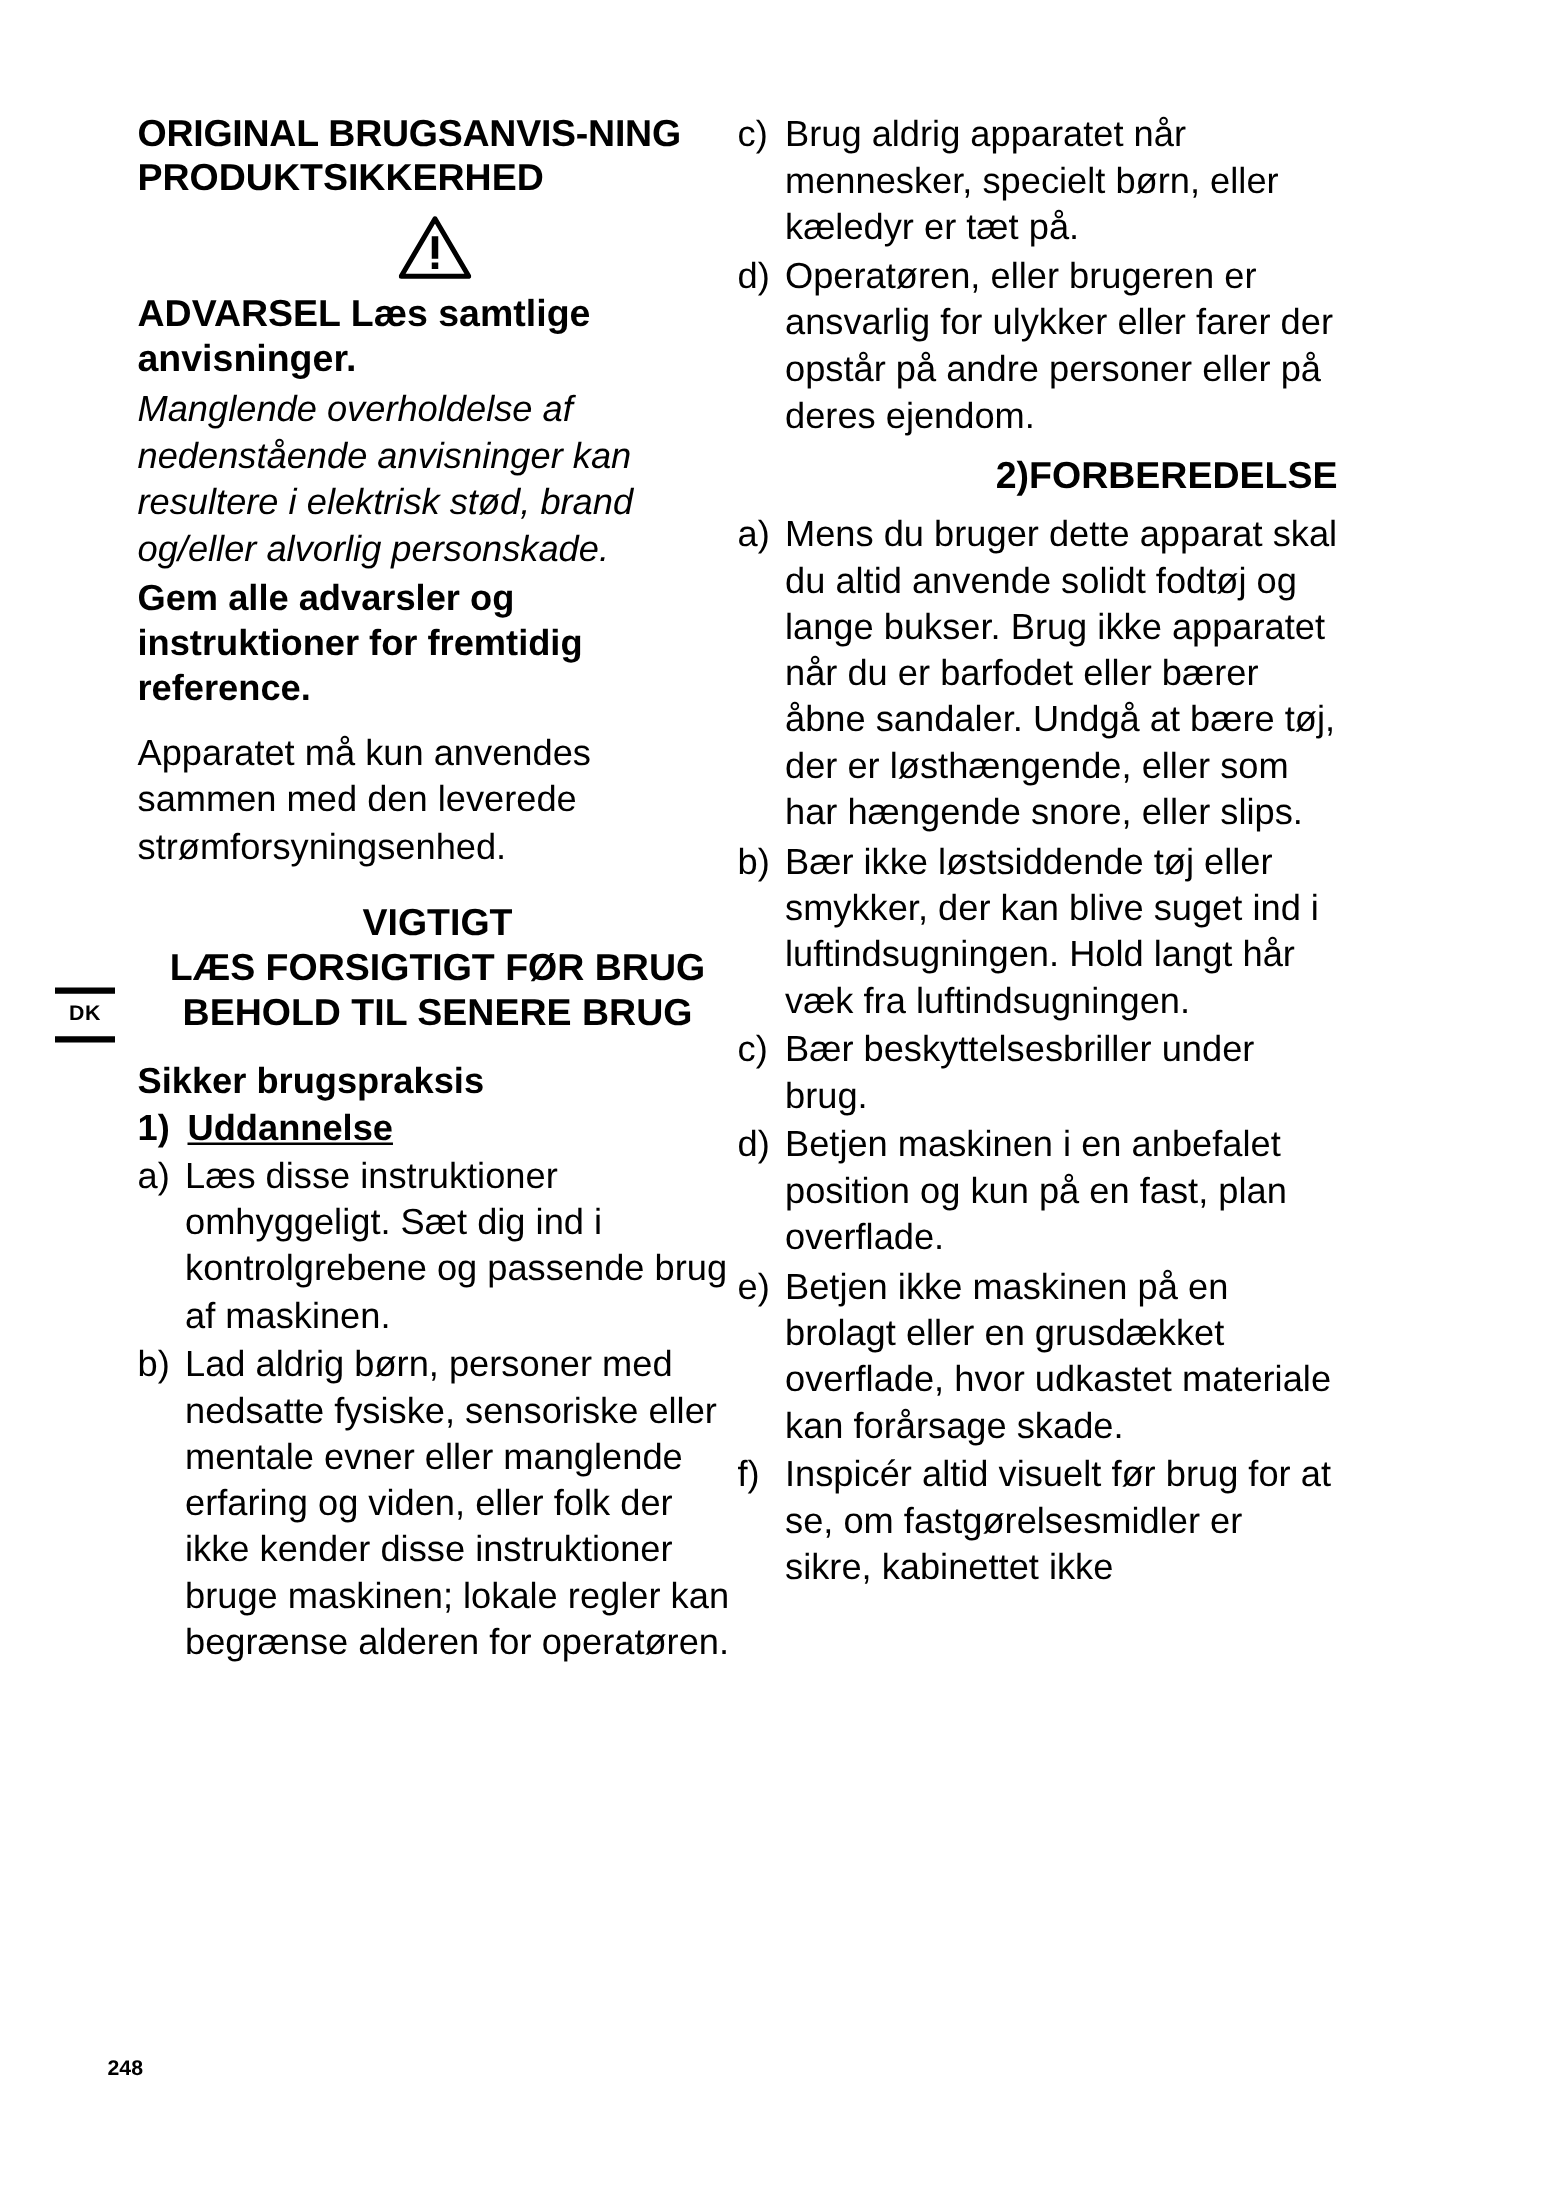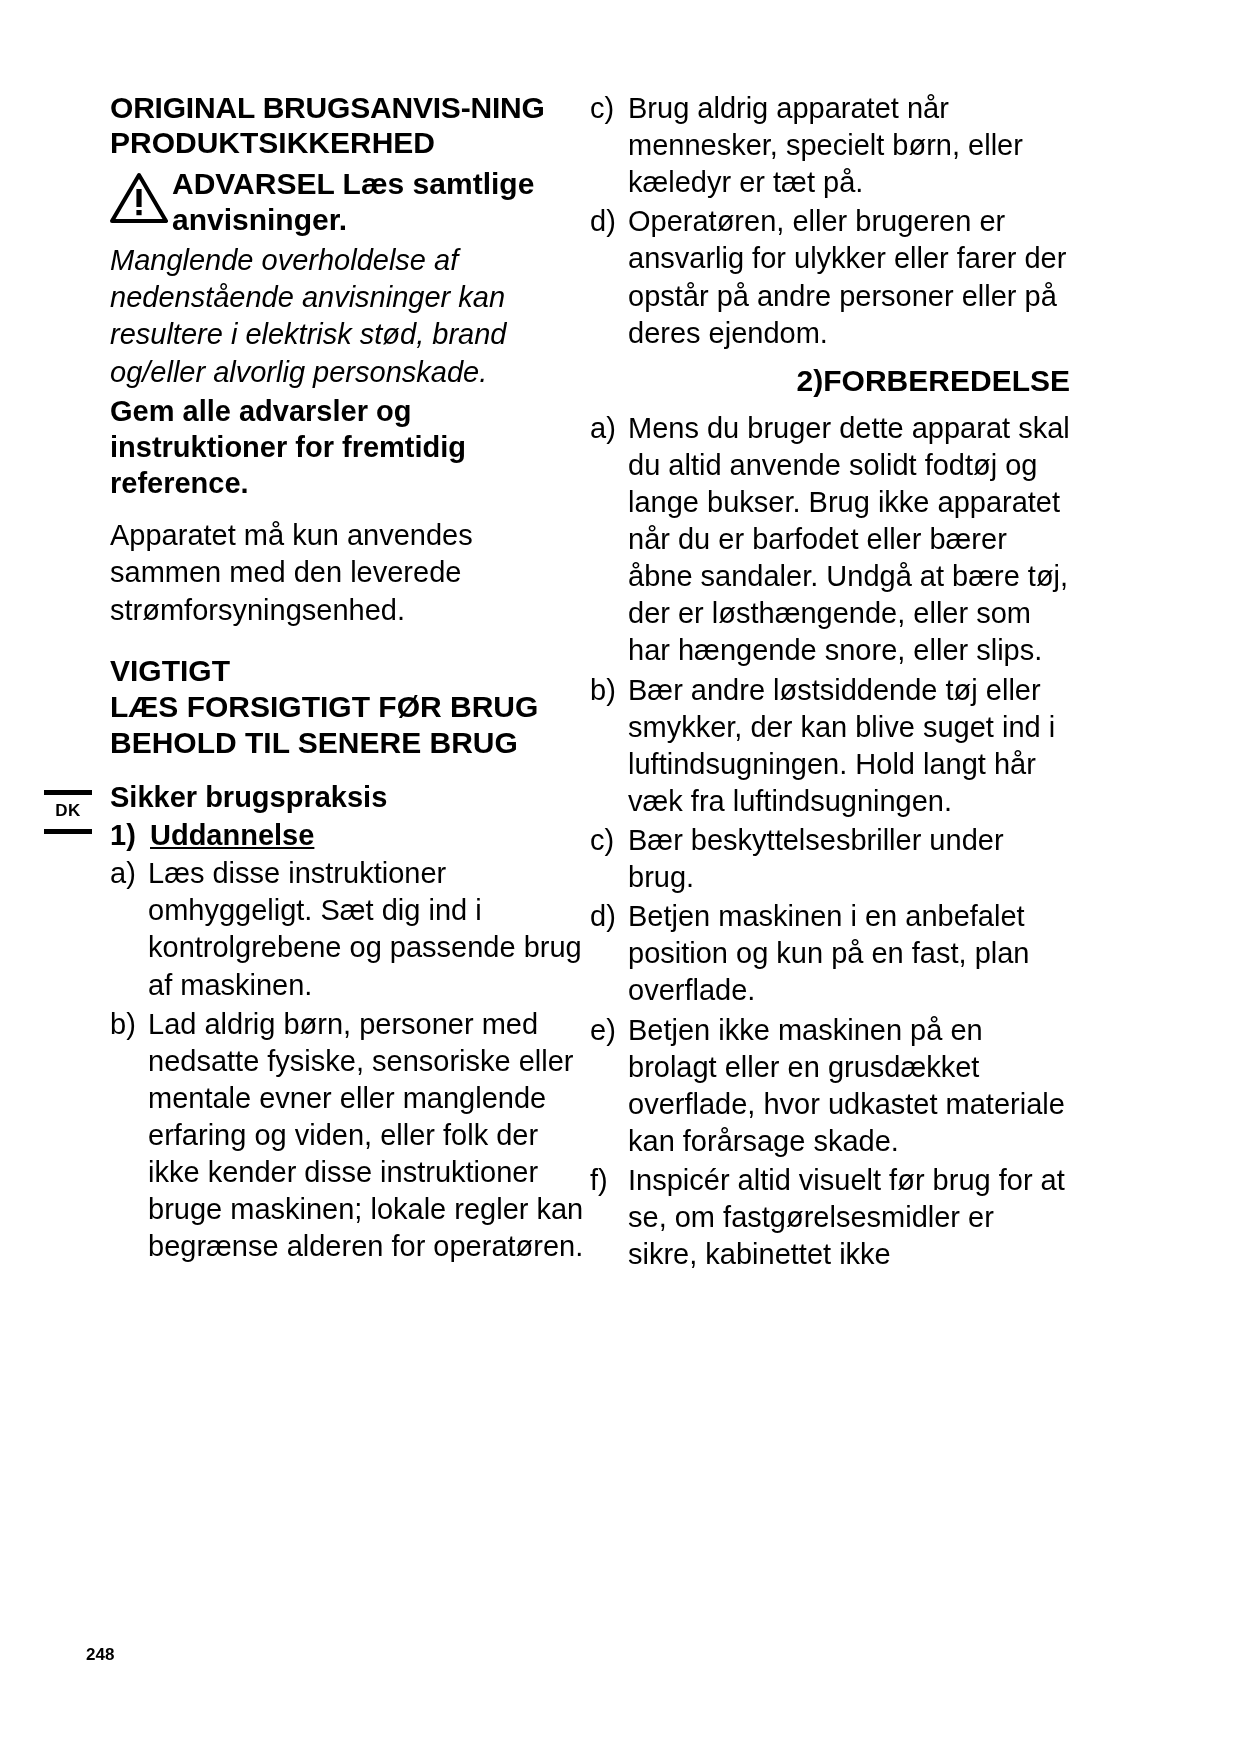--- a/index.html
+++ b/index.html
@@ -72,22 +72,23 @@
   }
   h2.doc-sub {
     font-size: 30px;
     font-weight: bold;
     line-height: 1.17;
     margin: 0 0 4px 0;
   }
 
   .warning-block {
     display: flex;
-    align-items: flex-start;
+    align-items: center;
     margin: 6px 0 4px 0;
+    flex-direction: column;
   }
   .warn-icon {
     width: 62px;
     flex: 0 0 62px;
     padding-top: 6px;
   }
   .warn-icon svg { display: block; }
   .warn-text {
     font-size: 30px;
     font-weight: bold;
@@ -185,21 +186,21 @@
             <rect x="26.4" y="38" width="5.2" height="5.2" fill="#000"></rect>
           </svg>
         </div>
         <div class="warn-text">ADVARSEL Læs samtlige anvisninger.</div>
       </div>
 
       <p class="italic-para">Manglende overholdelse af nedenstående anvisninger kan resultere i elektrisk stød, brand og/eller alvorlig personskade.</p>
       <p class="bold-para">Gem alle advarsler og instruktioner for fremtidig reference.</p>
       <p class="plain-para">Apparatet må kun anvendes sammen med den leverede strømforsyningsenhed.</p>
 
-      <div class="caps-block" style="white-space: pre-line;">VIGTIGT
+      <div class="caps-block" style="white-space: pre-line; text-align: center;">VIGTIGT
 LÆS FORSIGTIGT FØR BRUG
 BEHOLD TIL SENERE BRUG</div>
 
       <div class="section-heading">Sikker brugspraksis</div>
 
       <div class="section-heading numbered">
         <span class="num" style="display:inline-block;width:40px;">1)</span><span>Uddannelse</span>
       </div>
 
       <ol class="lettered">
@@ -232,21 +233,21 @@
         <span class="num">2)</span><span>FORBEREDELSE</span>
       </div>
 
       <ol class="lettered">
         <li>
           <span class="marker">a)</span>
           <span class="body">Mens du bruger dette apparat skal du altid anvende solidt fodtøj og lange bukser. Brug ikke apparatet når du er barfodet eller bærer åbne sandaler. Undgå at bære tøj, der er løsthængende, eller som har hængende snore, eller slips.</span>
         </li>
         <li>
           <span class="marker">b)</span>
-          <span class="body">Bær andre løstsiddende tøj eller smykker, der kan blive suget ind i luftindsugningen. Hold langt hår væk fra luftindsugningen.</span>
+          <span class="body">Bær ikke løstsiddende tøj eller smykker, der kan blive suget ind i luftindsugningen. Hold langt hår væk fra luftindsugningen.</span>
         </li>
         <li>
           <span class="marker">c)</span>
           <span class="body">Bær beskyttelsesbriller under brug.</span>
         </li>
         <li>
           <span class="marker">d)</span>
           <span class="body">Betjen maskinen i en anbefalet position og kun på en fast, plan overflade.</span>
         </li>
         <li>

